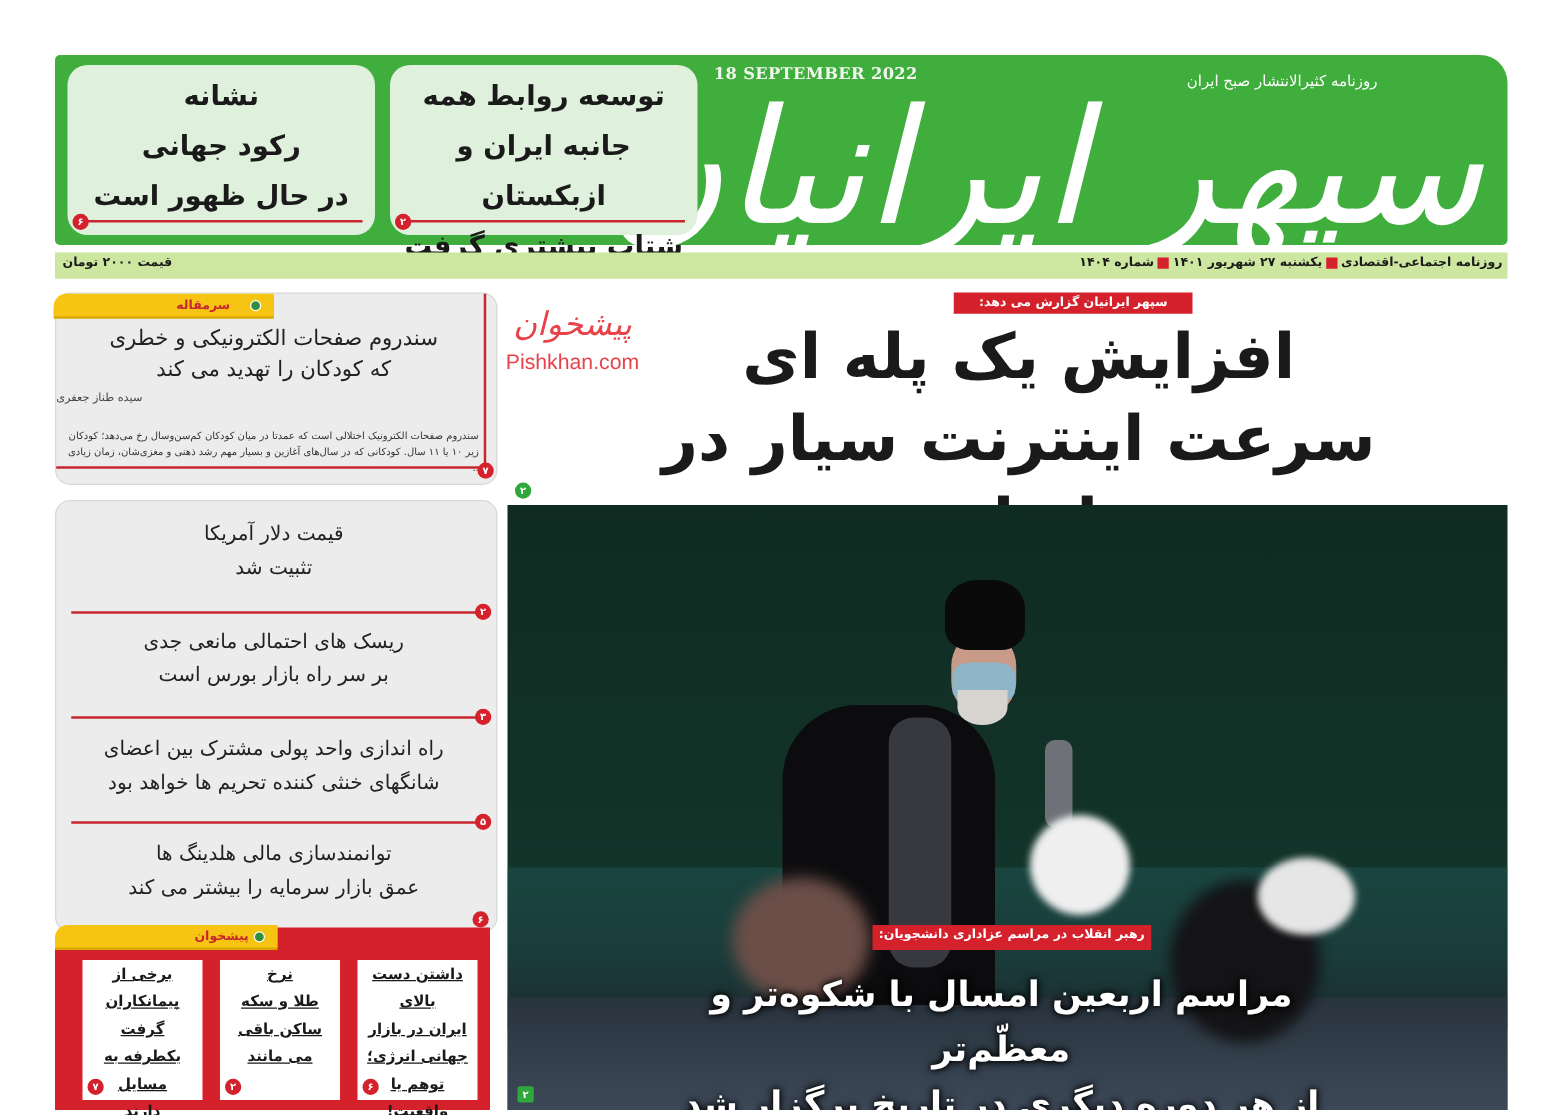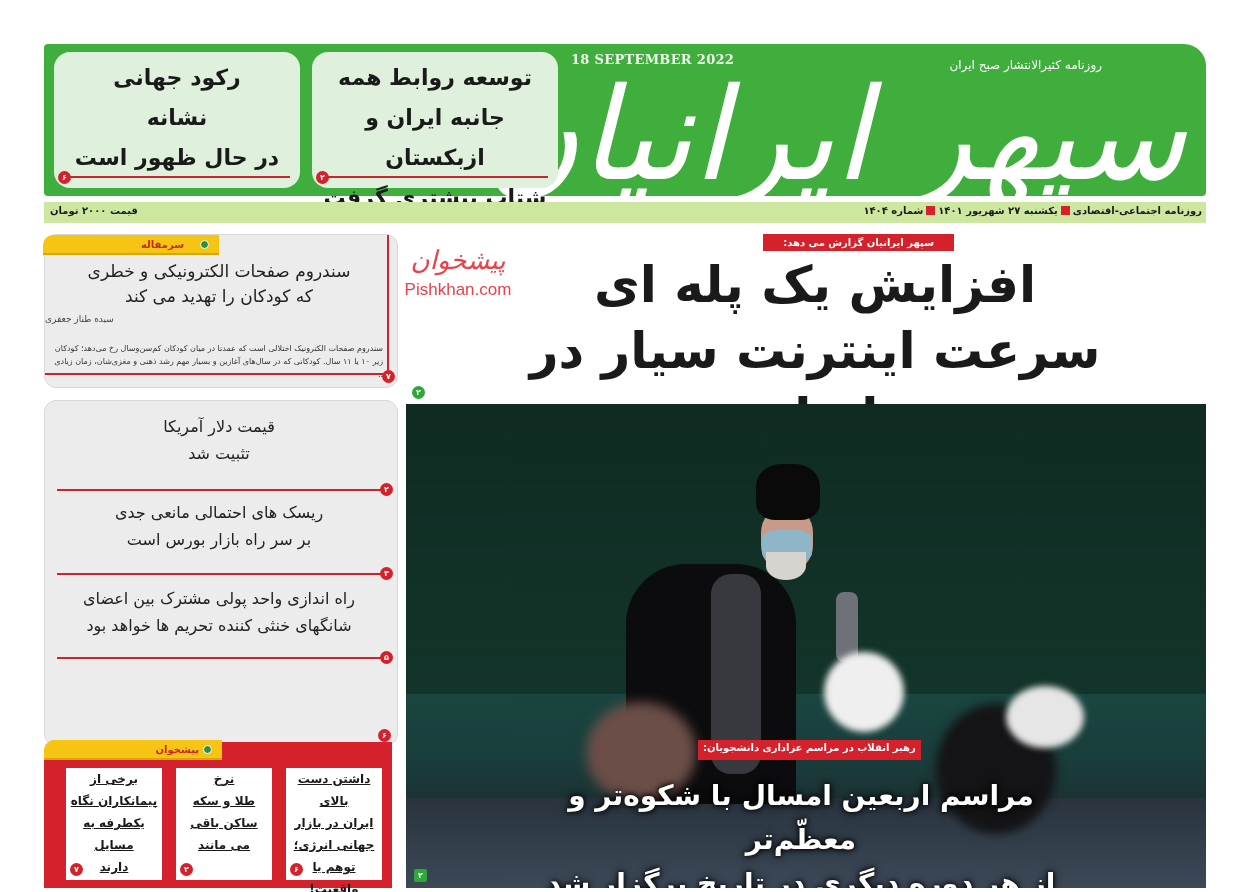--- a/index.html
+++ b/index.html
@@ -161,22 +161,22 @@
 
   <div class="teaser" style="left:268px; width:246px;">
     <div>توسعه روابط همه</div>
     <div>جانبه ایران و ازبکستان</div>
     <div>شتاب بیشتری گرفت</div>
     <div class="underline"></div>
     <div class="badge">۲</div>
   </div>
 
   <div class="teaser" style="left:10px; width:246px;">
+    <div>نشانه</div>
     <div>رکود جهانی</div>
-    <div>نشانه</div>
     <div>در حال ظهور است</div>
     <div class="underline"></div>
     <div class="badge">۶</div>
   </div>
 </div>
 
 <div class="strip">
   <div class="issue">
     <span>روزنامه اجتماعی-اقتصادی</span>
     <span class="sq"></span>
@@ -221,20 +221,24 @@
   </div>
 
   <div class="brief" style="top:184px;">
     <div>راه اندازی واحد پولی مشترک بین اعضای</div>
     <div>شانگهای خنثی کننده تحریم ها خواهد بود</div>
   </div>
   <div class="brief-sep" style="top:256px;">
     <div class="badge">۵</div>
   </div>
 
+  <div class="brief" style="top:268px;">
+    <div>توانمندسازی مالی هلدینگ ها</div>
+    <div>عمق بازار سرمایه را بیشتر می کند</div>
+  </div>
   <div class="badge last-badge">۶</div>
 </div>
 
 <div class="pishkhan">
   <div class="tab-label">
     <span class="dot"></span>
     <span>پیشخوان</span>
   </div>
   <div class="pk-card" style="right:10px;">
     <div>داشتن دست بالای</div>
@@ -245,21 +249,21 @@
   </div>
   <div class="pk-card" style="right:120px;">
     <div>نرخ</div>
     <div>طلا و سکه</div>
     <div>ساکن باقی</div>
     <div>می مانند</div>
     <div class="badge">۲</div>
   </div>
   <div class="pk-card" style="right:230px;">
     <div>برخی از</div>
-    <div>پیمانکاران نگاه</div>
+    <div>پیمانکاران گرفت</div>
     <div>یکطرفه به مسایل</div>
     <div>دارند</div>
     <div class="badge">۷</div>
   </div>
 </div>
 
 <div class="watermark">
   <div class="fa">پیشخوان</div>
   <div class="en">Pishkhan.com</div>
 </div>

